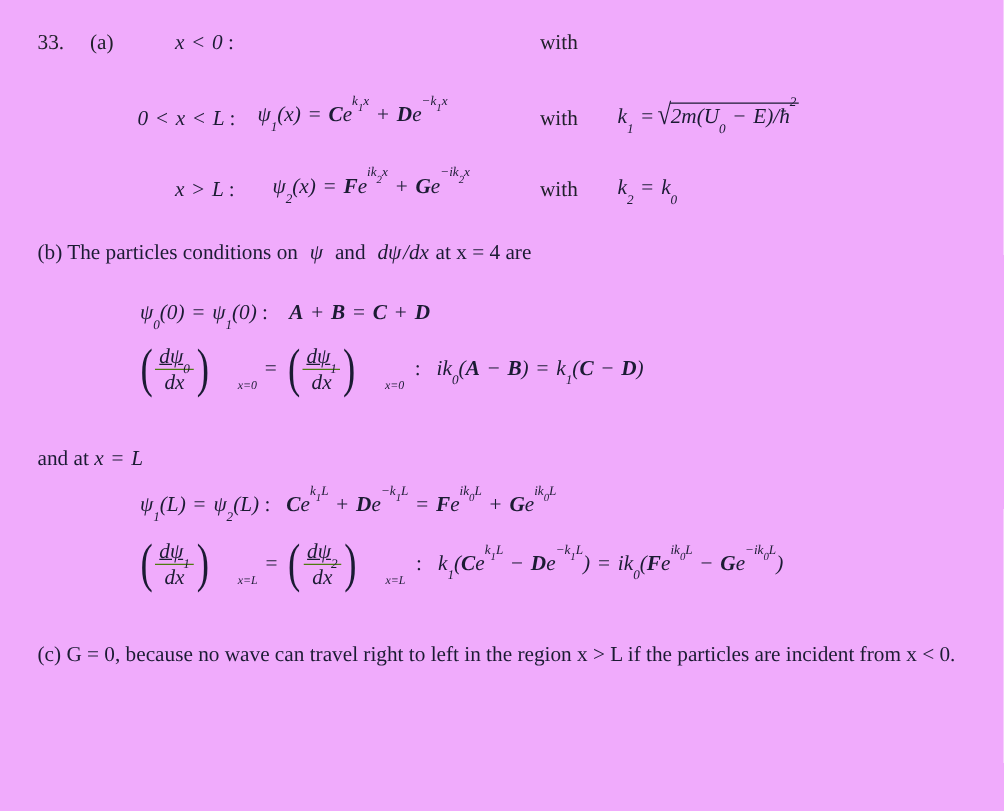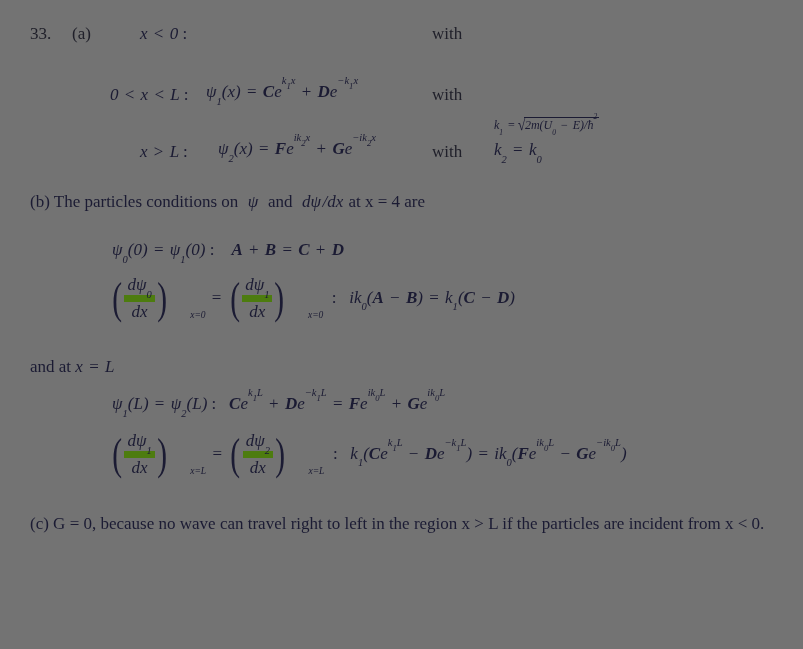--- a/index.html
+++ b/index.html
@@ -11,21 +11,21 @@
     width: 803px;
     height: 649px;
     position: relative;
     overflow: hidden;
     font-family: "Liberation Serif", "DejaVu Serif", serif;
     color: #20202a;
   }
   .page {
     position: absolute;
     inset: 0;
-    background: #737373;
+    background: #f0abfc;
   }
 
   
   .math {
     font-family: "Liberation Serif", "DejaVu Serif", serif;
     font-style: italic;
     color: #1b1b33;
     white-space: nowrap;
   }
   .up { font-style: normal; }
@@ -68,21 +68,21 @@
     vertical-align: middle;
     transform: scaleX(0.68);
     color: #1b1b33;
   }
   .frac {
     display: inline-block;
     vertical-align: middle;
     text-align: center;
     line-height: 1.08;
   }
-  .frac > .num { display: block; border-bottom: 7px solid #4d7c0f; padding: 0 3px 1px 3px; }
+  .frac > .num { display: block; border-bottom: 1px solid #4d7c0f; padding: 0 3px 1px 3px; text-decoration: underline; }
   .frac > .den { display: block; padding: 1px 3px 0 3px; }
   .evalsub {
     display: inline-block;
     vertical-align: bottom;
     font-size: 0.56em;
     font-style: italic;
     padding-bottom: 2px;
     margin-left: -3px;
     padding-left: 24px;
   }
@@ -100,21 +100,21 @@
   #l-33      { left: 30px;  top: 24px;  font-size: 17px; }
   #l-a       { left: 72px;  top: 24px;  font-size: 17px; }
   #r1-cond   { left: 140px; top: 24px;  font-size: 17px; }
   #r1-eq     { left: 218px; top: 21px;  font-size: 17px; }
   #r1-with   { left: 432px; top: 24px;  font-size: 17px; }
   #r1-k      { left: 494px; top: 19px;  font-size: 17px; }
 
   #r2-cond   { left: 110px; top: 85px;  font-size: 17px; }
   #r2-eq     { left: 206px; top: 82px;  font-size: 17px; }
   #r2-with   { left: 432px; top: 85px;  font-size: 17px; }
-  #r2-k      { left: 494px; top: 80px;  font-size: 12px; margin-top: 36px; }
+  #r2-k      { left: 494px; top: 80px;  font-size: 17px; }
 
   #r3-cond   { left: 140px; top: 142px; font-size: 17px; }
   #r3-eq     { left: 218px; top: 139px; font-size: 17px; font-family: Liberation Serif, serif; }
   #r3-with   { left: 432px; top: 142px; font-size: 17px; }
   #r3-k      { left: 494px; top: 140px; font-size: 17px; }
 
   #p-b       { left: 30px;  top: 192px; font-size: 17px; }
 
   #b1        { left: 112px; top: 240px; font-size: 17px; }
   #b2        { left: 110px; top: 276px; font-size: 17px; }

